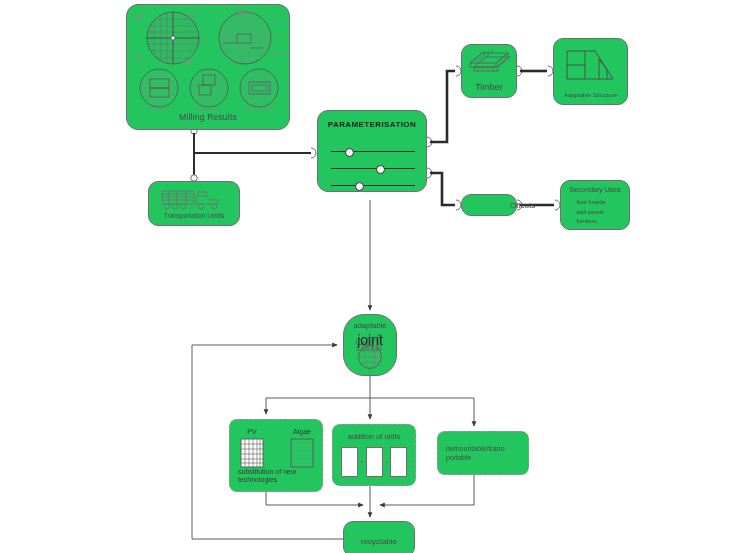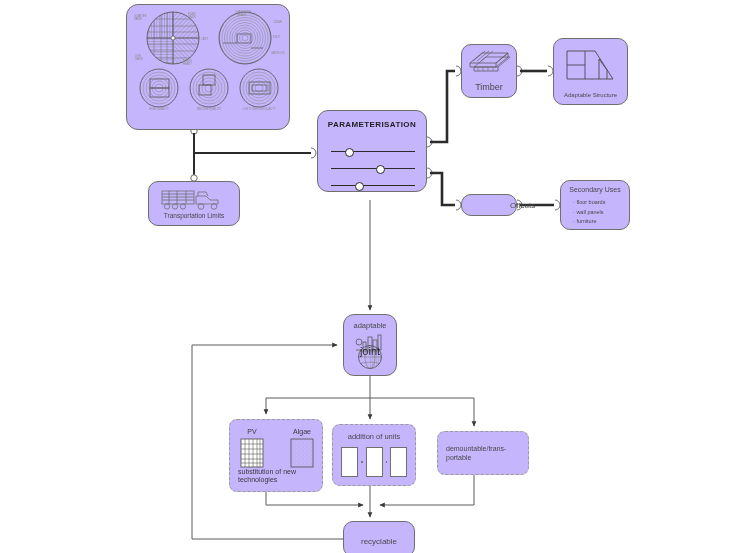--- a/index.html
+++ b/index.html
@@ -17,21 +17,21 @@
   }
   #canvas {
     position: absolute;
     left: 0; top: 0;
     width: 730px;
     height: 553px;
   }
   .node {
     position: absolute;
     box-sizing: border-box;
-    background: #c4b5fd;
+    background: #22c55e;
     border: 1px solid #6f6f6f;
     border-radius: 10px;
     z-index: 3;
   }
   .node.dashed {
     border-style: dashed;
     border-color: #9a9a9a;
     border-radius: 8px;
   }
   .label {
@@ -111,25 +111,25 @@
     left: 12px; top: 17px;
     margin: 0; padding: 0;
     list-style: none;
     font-size: 5.5px;
     line-height: 1.75;
     color: #4a4a4a;
   }
   #secondary-list li::before { content: "· "; }
 
   
-  #joint { left: 343px; top: 314px; width: 54px; height: 62px; border-radius: 11px; }
+  #joint { left: 343px; top: 314px; width: 54px; height: 62px; border-radius: 21px; }
   #joint-title { position: absolute; left: 0; right: 0; top: 6px; font-size: 7.5px; }
   #joint-sub {
-    position: absolute; left: 0; right: 0; top: 30px;
-    font-size: 11px; color: #2a2a2a; z-index: 2;
+    position: absolute; left: 0; right: 0; top: 17px;
+    font-size: 14px; color: #2a2a2a; z-index: 2;
   }
   #joint-icon { position: absolute; left: 50%; top: 17px; transform: translateX(-50%); }
 
   
   #pv-algae { left: 229px; top: 419px; width: 94px; height: 73px; }
   #pv-algae .tech-row {
     position: absolute; left: 10px; top: 8px; width: 74px;
     display: flex; justify-content: space-between;
   }
   .tech-cell { text-align: center; }
@@ -344,20 +344,21 @@
         <circle cx="126" cy="78" r="10"></circle>
           <circle cx="126" cy="78" r="13"></circle>
         <circle cx="126" cy="78" r="16"></circle>
       </g>
       <circle cx="126" cy="78" r="19" fill="none" stroke="#5a5a5a" stroke-width="0.9"></circle>
       <rect x="116" y="72" width="21" height="12" fill="none" stroke="#5a5a5a" stroke-width="0.8"></rect>
       <rect x="119" y="75" width="15" height="6" fill="none" stroke="#5a5a5a" stroke-width="0.7"></rect>
       <text x="126" y="100" fill="#8a8a8a" font-size="2.6" text-anchor="middle" font-family="Liberation Sans, sans-serif">LOW TO MEDIUM QUALITY</text>
     </g>
   </svg>
+  <div class="label" id="milling-caption">Milling Results</div>
 </div>
 
 <div class="node" id="param">
   <div class="label" id="param-title">PARAMETERISATION</div>
   <div class="slider" style="top:40px">
     <div class="knob" style="left:14px"></div>
   </div>
   <div class="slider" style="top:57px">
     <div class="knob" style="left:45px"></div>
   </div>

